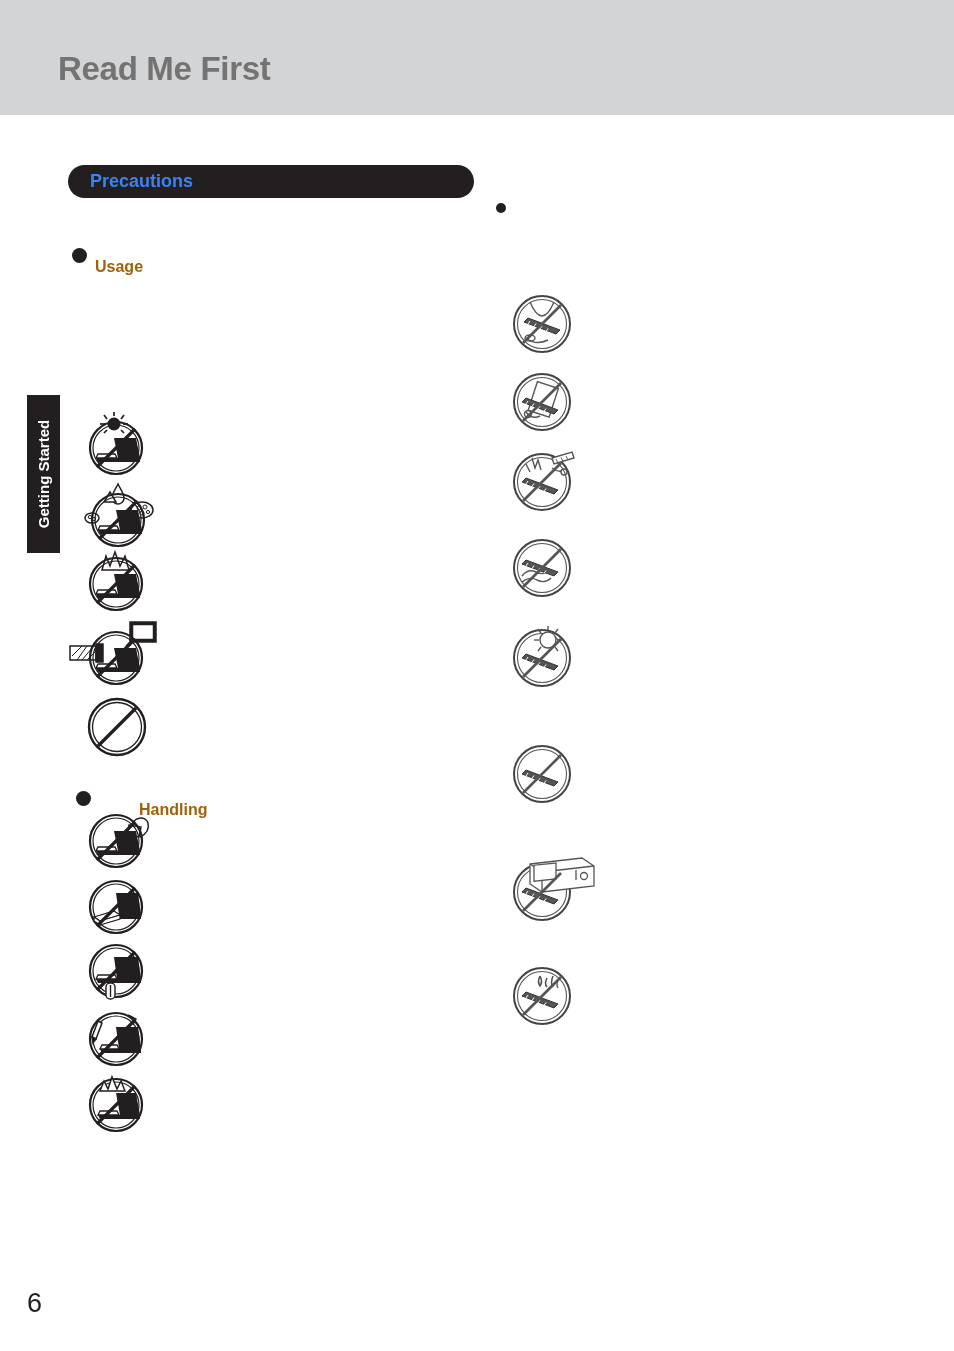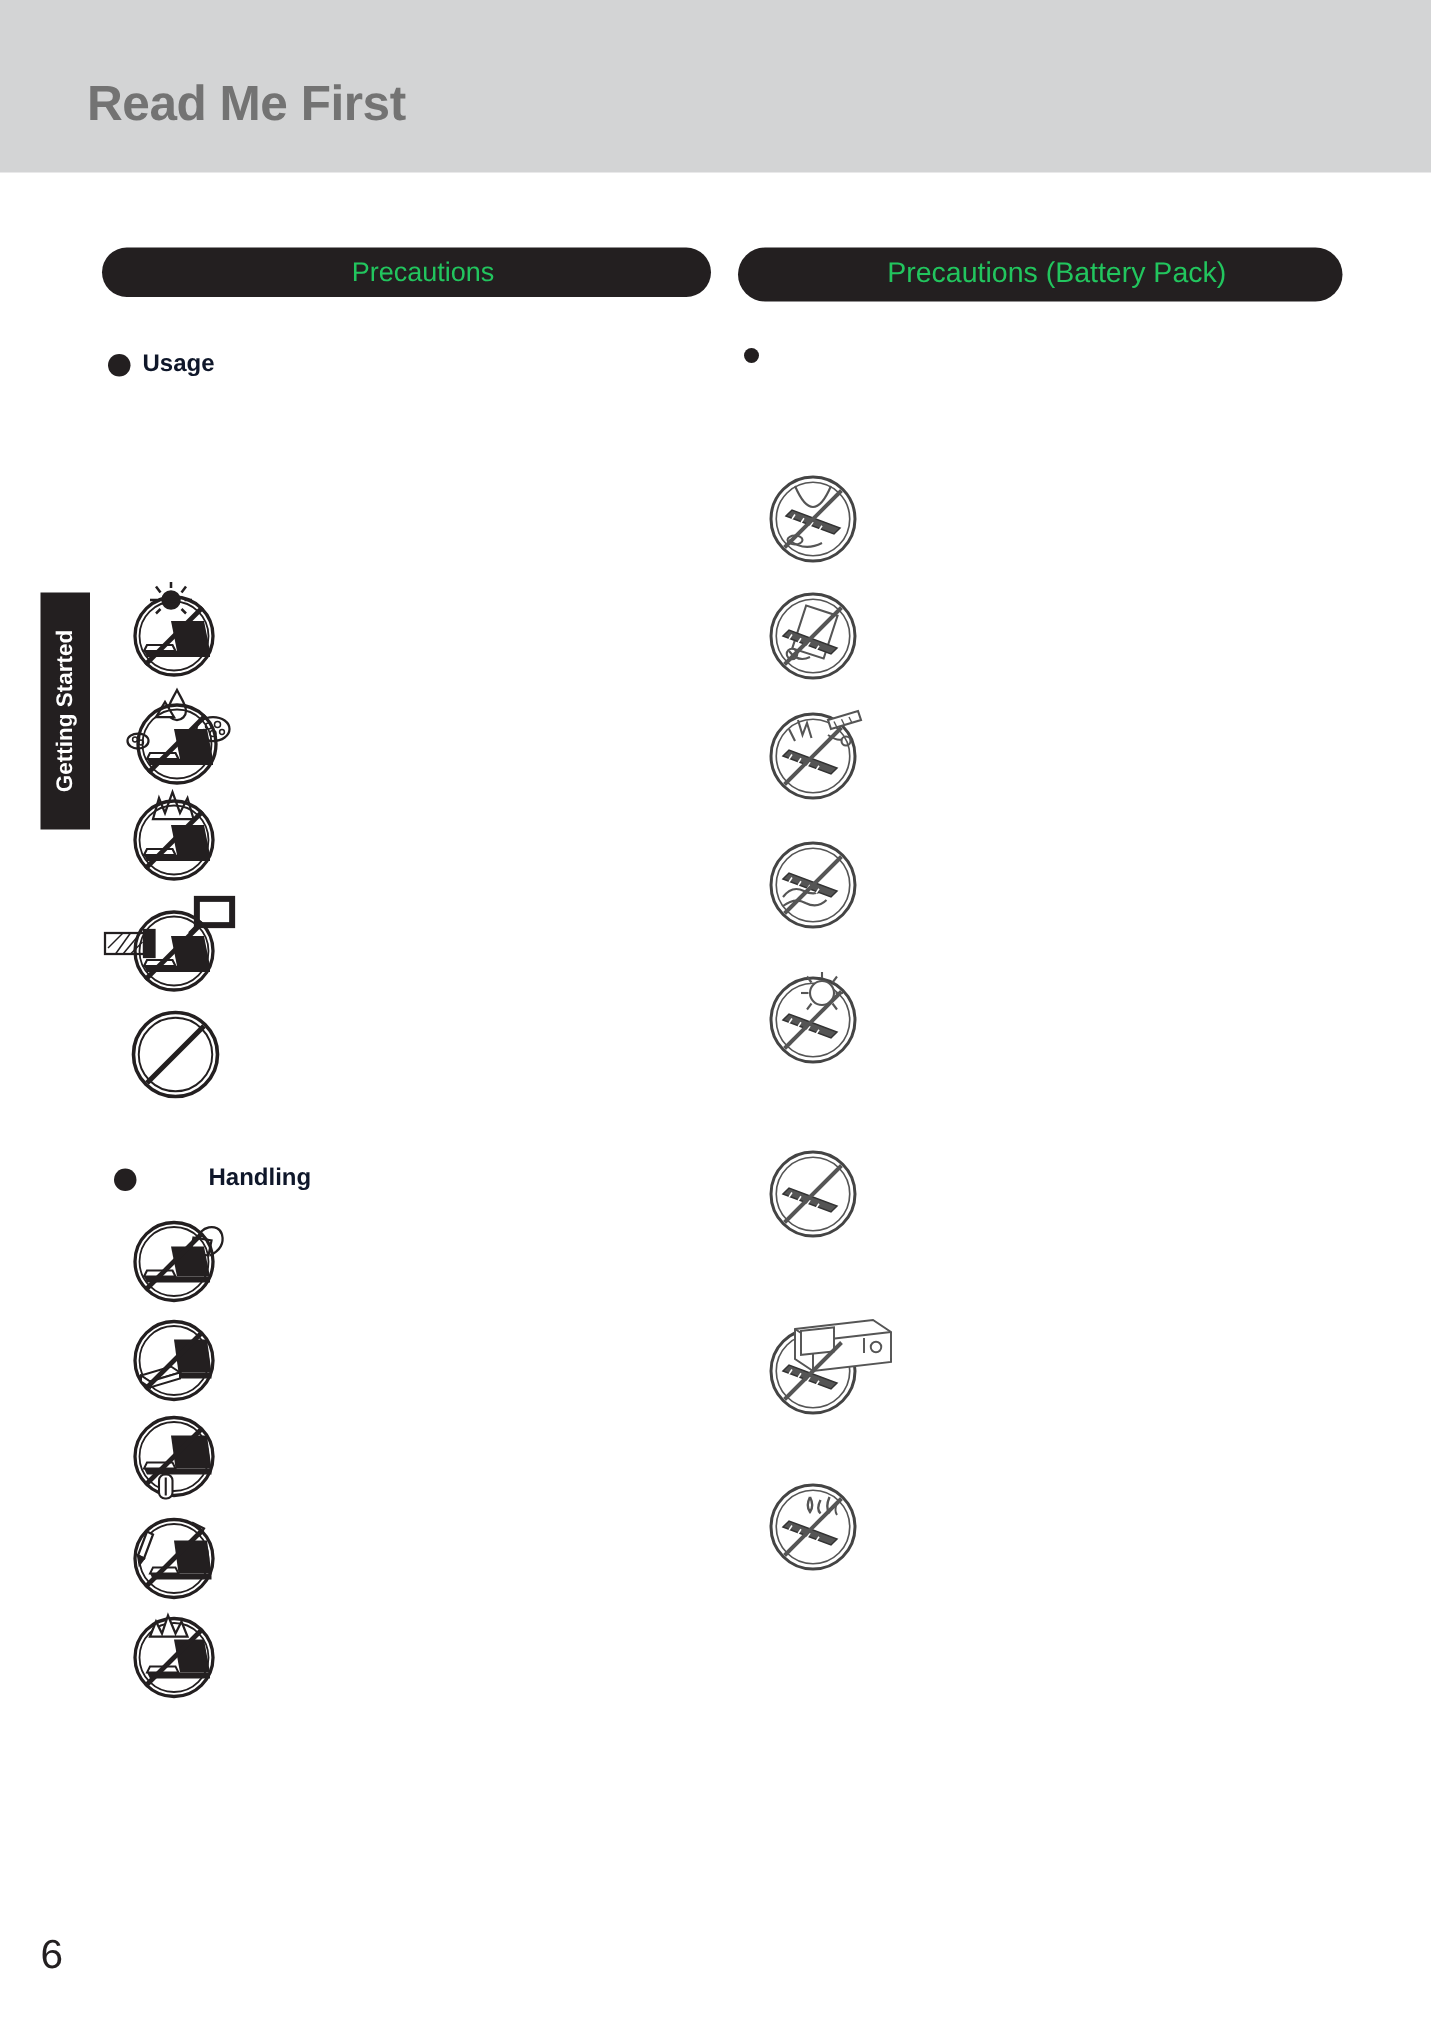--- a/index.html
+++ b/index.html
@@ -65,51 +65,51 @@
   .column { position: absolute; top: 165px; }
   #col-left  { left: 68px;  width: 406px; }
   #col-right { left: 492px; width: 403px; }
 
   
   .pill {
     position: relative;
     height: 33px;
     border-radius: 17px;
     background: #231f20;
-    color: #22c55e;
+    color: #3b82f6;
     font-size: 18px;
-    font-weight: normal;
+    font-weight: bold;
     display: flex;
     align-items: center;
     padding-left: 22px;
     box-sizing: border-box;
     white-space: nowrap;
-    justify-content: center;
   }
   #col-right .pill { height: 36px; border-radius: 18px; font-size: 19px; }
 
   
   .subhead {
     display: flex;
     align-items: center;
     gap: 8px;
     margin-left: 4px;
   }
   .subhead .dot {
     width: 15px;
     height: 15px;
     border-radius: 50%;
     background: #231f20;
     flex: 0 0 auto;
   }
   .subhead .txt {
     font-size: 16px;
     font-weight: bold;
-    color: #0f172a;
+    color: #a16207;
     white-space: nowrap;
+    margin-top: 24px;
   }
   .subhead.small .dot { width: 10px; height: 10px; }
 
   
   .icon-list { position: relative; }
   .warn-icon { display: block; }
 
   
   .abs { position: absolute; }
 </style>
@@ -348,23 +348,20 @@
           <path d="M16 42 L33 42 L35 46 L14 46 Z" fill="#ffffff" stroke="#231f20" stroke-width="1.3"></path>
         </g>
         <line x1="13" y1="55" x2="51" y2="17" stroke="#231f20" stroke-width="3.2"></line>
       </svg>
     </div>
   </div>
 </div>
 
 <div class="column" id="col-right">
 
-  <div class="pill">
-    <span>Precautions (Battery Pack)</span>
-  </div>
 
   <div style="height:31px"></div>
   <div class="subhead small">
     <span class="dot"></span>
     <span class="txt"></span>
   </div>
 
   <div class="icon-list" style="height:720px;">
 
     <div class="abs" style="left:16px; top:70px;">

